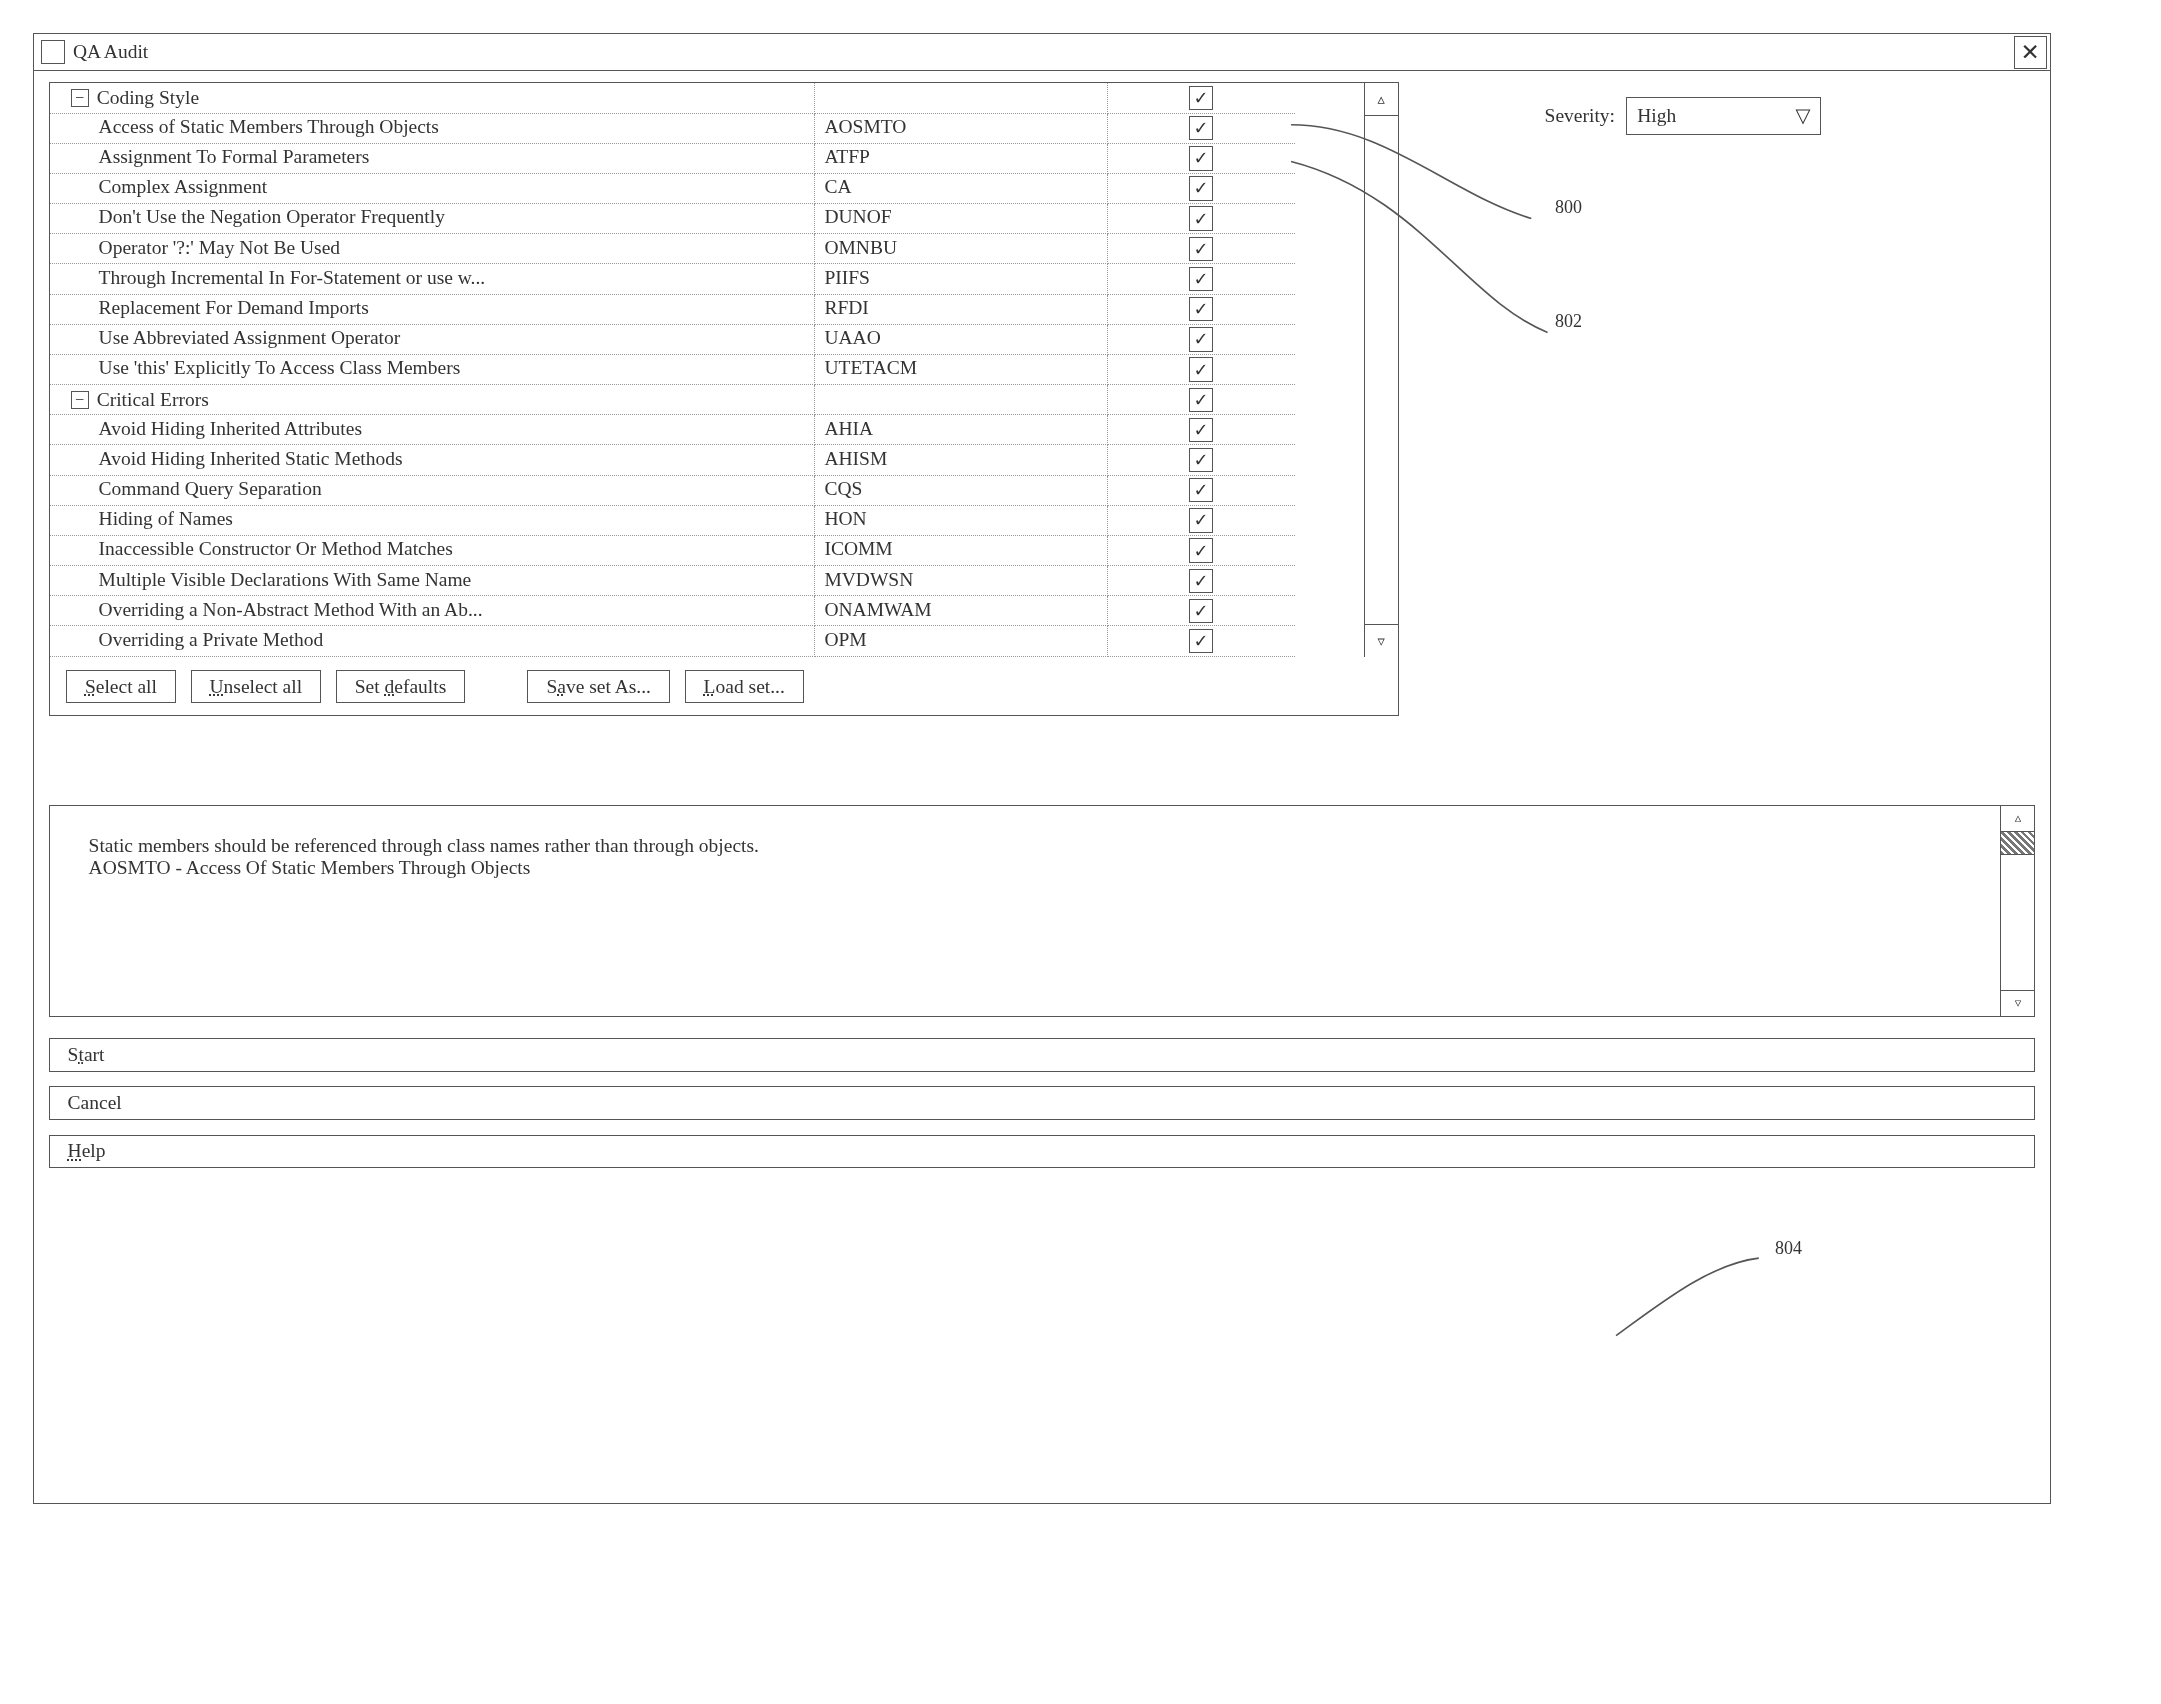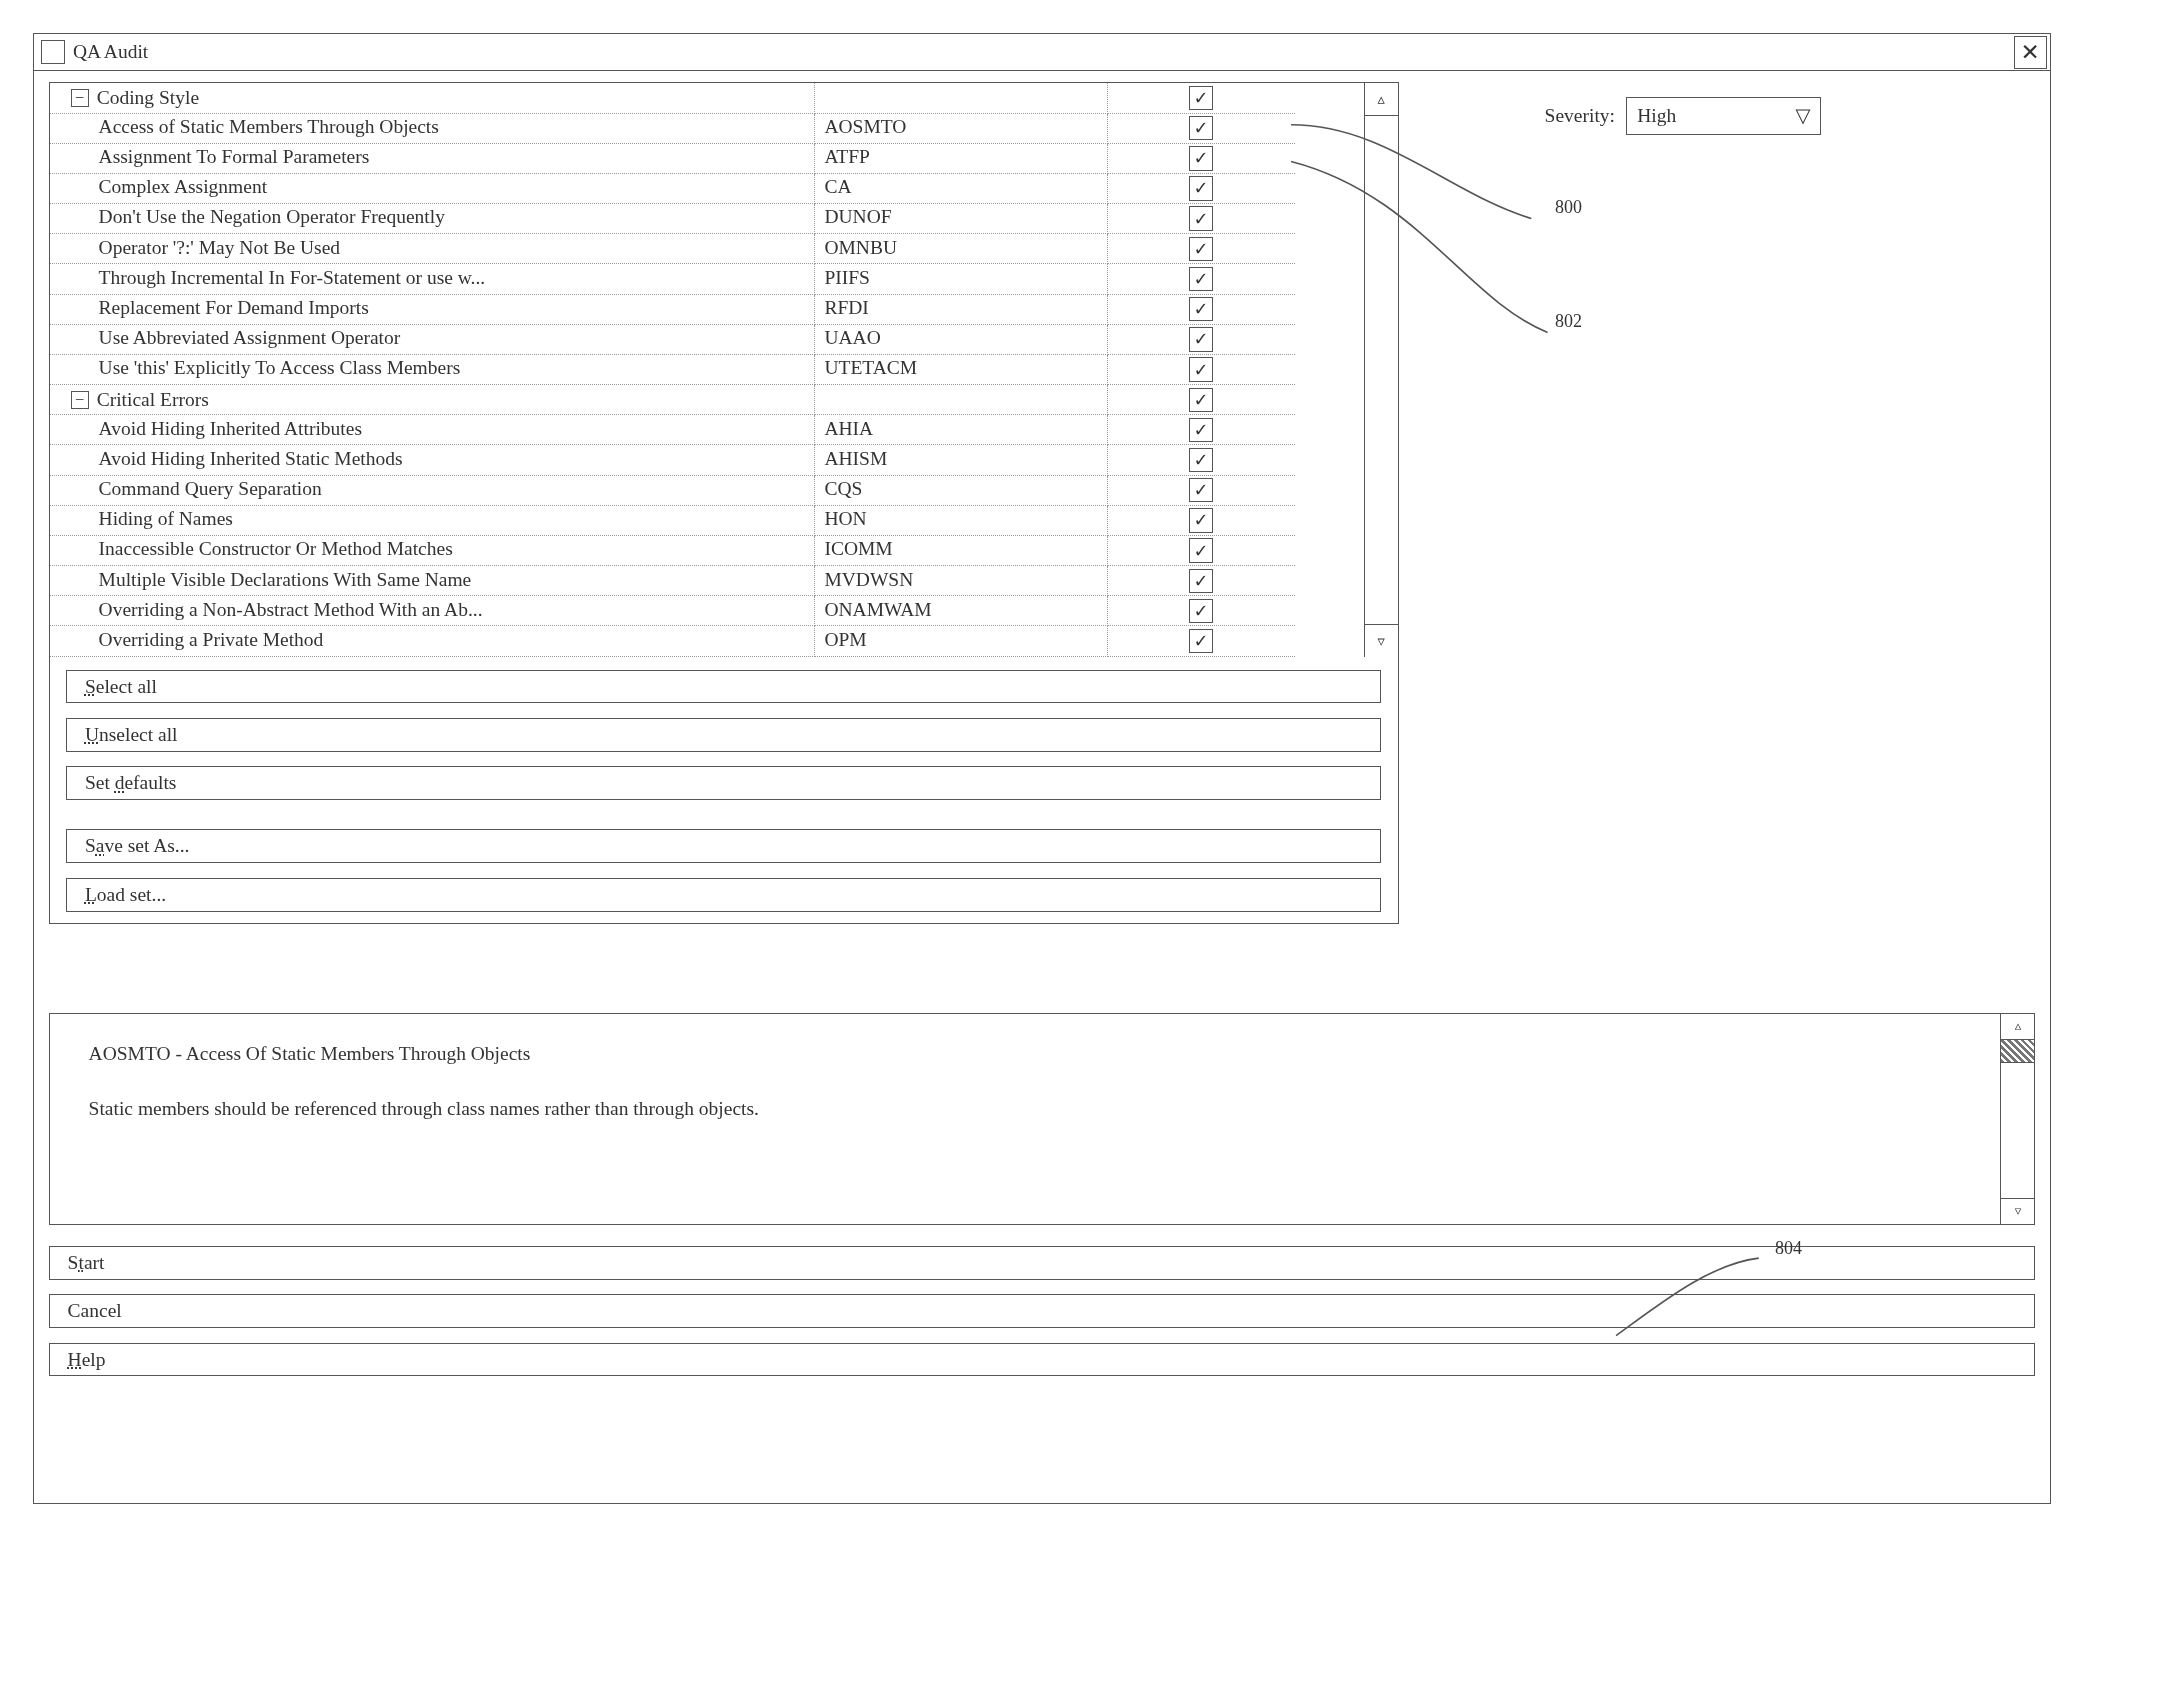--- a/index.html
+++ b/index.html
@@ -105,21 +105,20 @@
     border-bottom: 1.6px solid #555;
     display:flex; align-items:center; justify-content:center;
     font-size: 14.6px;
   }
   .vscroll .arrow.bottom { border-top: 1.6px solid #555; border-bottom: none; }
   .vscroll .track { flex: 1; }
   .btnrow {
     display: flex;
     gap: 14.6px;
     padding: 13px 16.3px 0 16.3px;
-    flex-direction: column;
   }
   .btn {
     border: 1.6px solid #555;
     padding: 4.9px 18px;
     background: #fff;
   }
   .btn .ul { text-decoration: underline dotted; text-underline-offset: 2.4px; }
   .sev {
     display: flex;
     align-items: center;
@@ -357,24 +356,24 @@
 
     <svg class="curve" style="left:1253px; top:54px;" width="342" height="212" viewBox="0 0 420 260">
       <path d="M5,45 C120,45 200,130 300,160" stroke="#555" stroke-width="2" fill="none"></path>
       <path d="M5,90 C160,130 220,260 320,300" stroke="#555" stroke-width="2" fill="none"></path>
     </svg>
     <div class="callout-num" style="position:absolute; left:1521px; top:163px;">800</div>
     <div class="callout-num" style="position:absolute; left:1521px; top:277px;">802</div>
 
     <div class="detail-wrap">
       <div class="detail">
-        <div style="margin-bottom:33px;">AOSMTO - Access Of Static Members Through Objects</div>
         <div style="display:flex; align-items:center;">
           <span>Static members should be referenced through class names rather than through objects.</span>
         </div>
+        <div style="margin-bottom:33px;">AOSMTO - Access Of Static Members Through Objects</div>
       </div>
       <div class="detail-scroll">
         <div class="arrow">▵</div>
         <div class="thumb"></div>
         <div class="track"></div>
         <div class="arrow bottom">▿</div>
       </div>
     </div>
 
     <svg class="curve" style="left:1578px; top:1220px;" width="212" height="98" viewBox="0 0 260 120">

